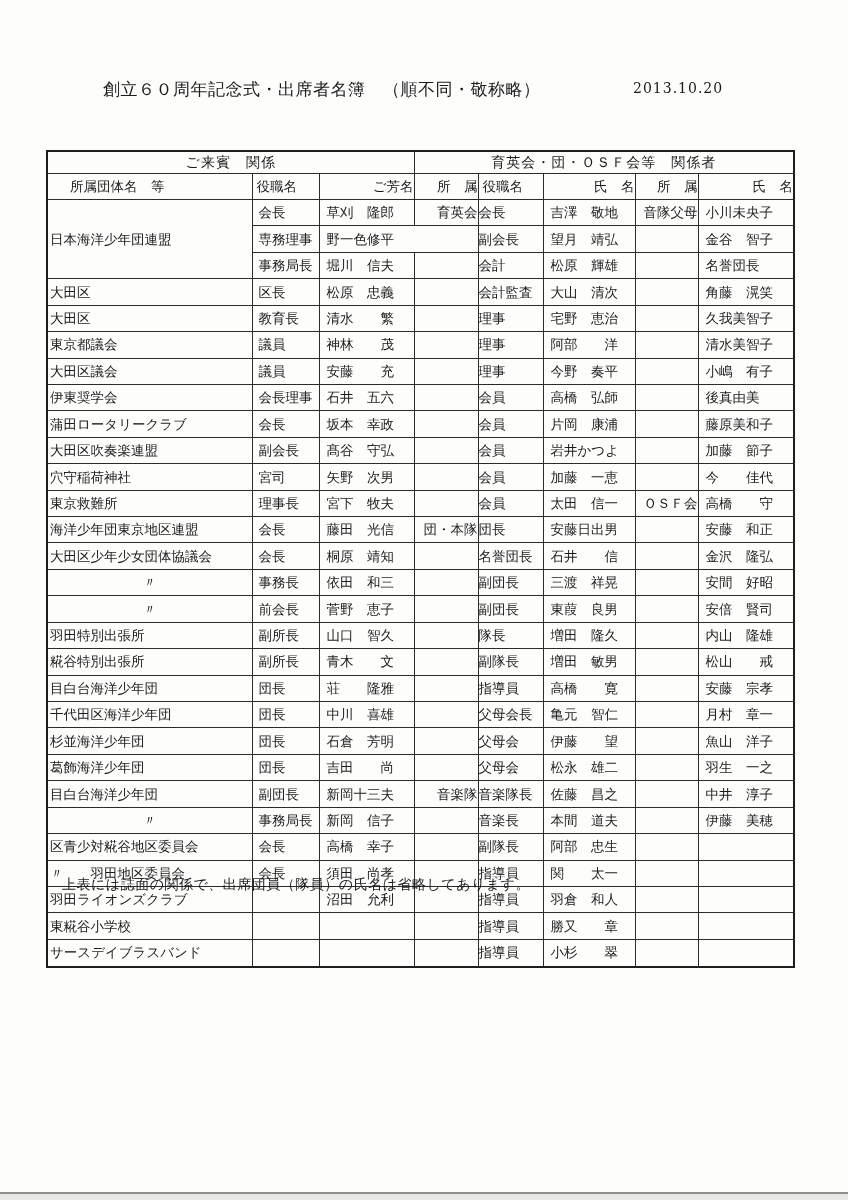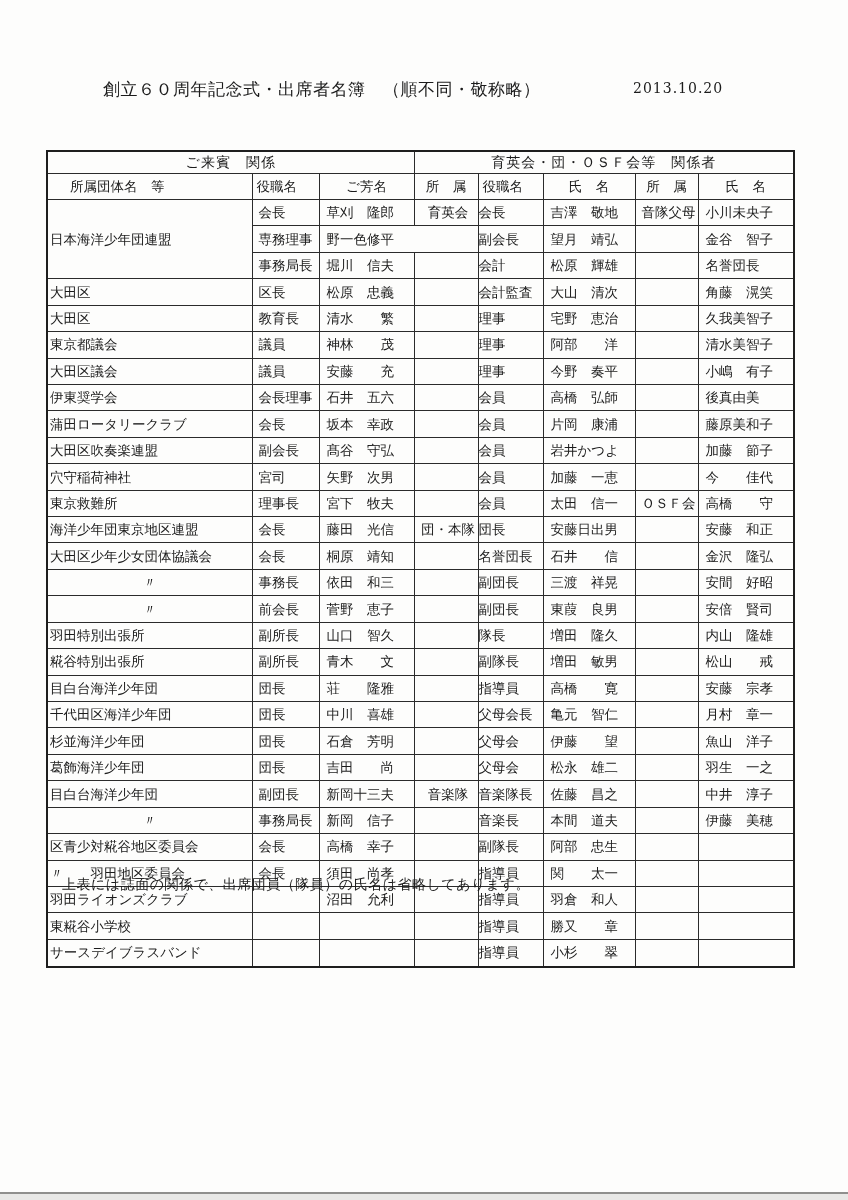--- a/index.html
+++ b/index.html
@@ -18,25 +18,25 @@
     margin-top:16px;
   }
   .roster th,.roster td{
     border:1px solid #2b2b2b;padding:0;font-weight:normal;
     white-space:nowrap;overflow:hidden;line-height:1.1;
   }
   thead tr.sec th{height:21px;text-align:center;font-size:14px;letter-spacing:1px;}
   thead tr.cols th{height:25px;font-size:13.5px;}
   th.h0{text-align:left;padding-left:22px;}
   th.h1,th.h4{text-align:left;padding-left:4px;}
-  th.h2,th.h3,th.h5,th.h6,th.h7{text-align:center;}
+  th.h2,th.h3,th.h5,th.h6,th.h7{text-align:right;}
   tbody td.c0{text-align:left;padding-left:2px;}
   tbody td.c1{text-align:left;padding-left:6px;}
   tbody td.c2,tbody td.c5,tbody td.c7{text-align:left;padding-left:7px;}
-  tbody td.c3,tbody td.c6{text-align:center;padding-left:4px;}
+  tbody td.c3,tbody td.c6{text-align:right;padding-left:4px;}
   tbody td.ctr{text-align:center;padding-left:0;}
   .footnote{position:absolute;left:62px;top:862px;font-size:14px;letter-spacing:.5px;font-family:Liberation Serif, serif;}
   .scan-edge{position:absolute;left:0;bottom:0;width:100%;height:6px;background:#e8e8e6;border-top:2px solid #8f8f8d;}
 </style>
 </head>
 <body>
 
 <div class="title-band">
   <span class="doc-title">創立６０周年記念式・出席者名簿　（順不同・敬称略）</span>
   <span class="doc-date">2013.10.20</span>

